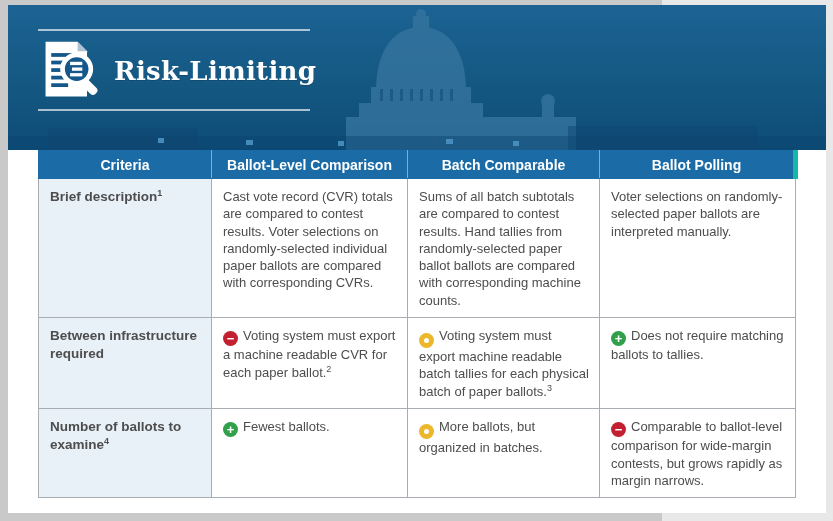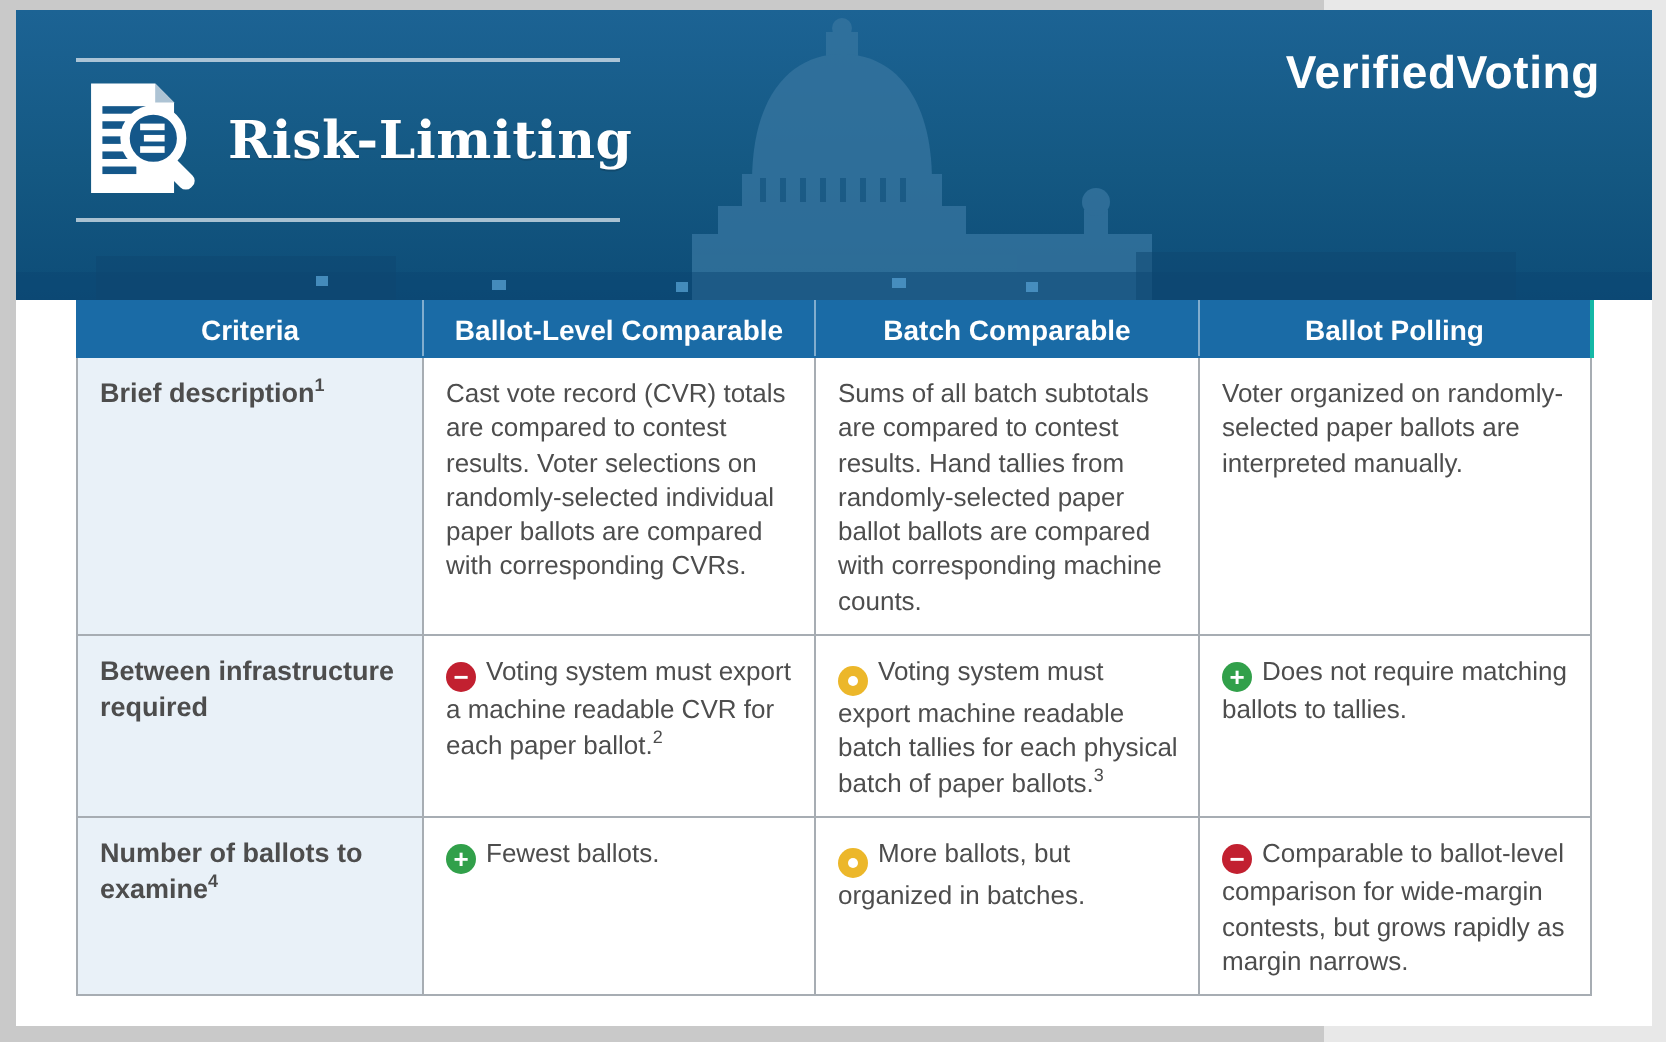--- a/index.html
+++ b/index.html
@@ -74,21 +74,21 @@
     color:#ffffff;
     font-weight:700;
     font-size:14px;
     height:28px;
     padding:2px 4px;
     text-align:center;
     border:1px solid #1a6ba6;
     border-right:1px solid rgba(255,255,255,.45);
     margin-left:36px;
   }
-  table.rla thead th:last-child{border-right:2px solid #14b8a6;}
+  table.rla thead th:last-child{border-right:5px solid #14b8a6;}
   table.rla td{
     border:1px solid #a7adb3;
     vertical-align:top;
     padding:9px 10px 8px 11px;
     color:#4d4d4d;
     line-height:1.33;
   }
   td.crit{
     background:#e9f1f8;
     color:#1a72b0;
@@ -179,45 +179,44 @@
             <path d="M34,39 h13"></path>
           </g>
           <rect x="50" y="42" width="9" height="20" rx="4" transform="rotate(-45 54 52)" fill="#ffffff"></rect>
         </svg>
         <div class="banner-title">
           <div>Risk-Limiting</div>
         </div>
       </div>
       <div class="rule rule-bottom"></div>
 
-      <div class="brand">VerifiedVoting</div>
     </header>
 
 
     <table class="rla">
       <colgroup>
         <col style="width:173px">
           <col style="width:196px">
           <col style="width:192px">
           <col style="width:196px">
       </colgroup>
       <thead>
         <tr>
           <th>Criteria</th>
-          <th>Ballot-Level Comparable</th>
+          <th>Ballot-Level Comparison</th>
           <th>Batch Comparable</th>
           <th>Ballot Polling</th>
         </tr>
       </thead>
       <tbody id="table-body">
           <tr>
             <td class="crit">Brief description<sup>1</sup></td>
             <td>Cast vote record (CVR) totals are compared to contest results. Voter selections on randomly-selected individual paper ballots are compared with corresponding CVRs.</td>
             <td>Sums of all batch subtotals are compared to contest results. Hand tallies from randomly-selected paper ballot ballots are compared with corresponding machine counts.</td>
-            <td>Voter organized on randomly-selected paper ballots are interpreted manually.</td>
+            <td>Voter selections on randomly-selected paper ballots are interpreted manually.</td>
           </tr>
           <tr>
             <td class="crit">Between infrastructure required</td>
             <td><span class="dot dot-minus"></span>Voting system must export a machine readable CVR for each paper ballot.<sup>2</sup></td>
             <td><span class="dot dot-neutral"></span>Voting system must export machine readable batch tallies for each physical batch of paper ballots.<sup>3</sup></td>
             <td><span class="dot dot-plus"></span>Does not require matching ballots to tallies.</td>
           </tr>
           <tr>
             <td class="crit">Number of ballots to examine<sup>4</sup></td>
             <td><span class="dot dot-plus"></span>Fewest ballots.</td>

